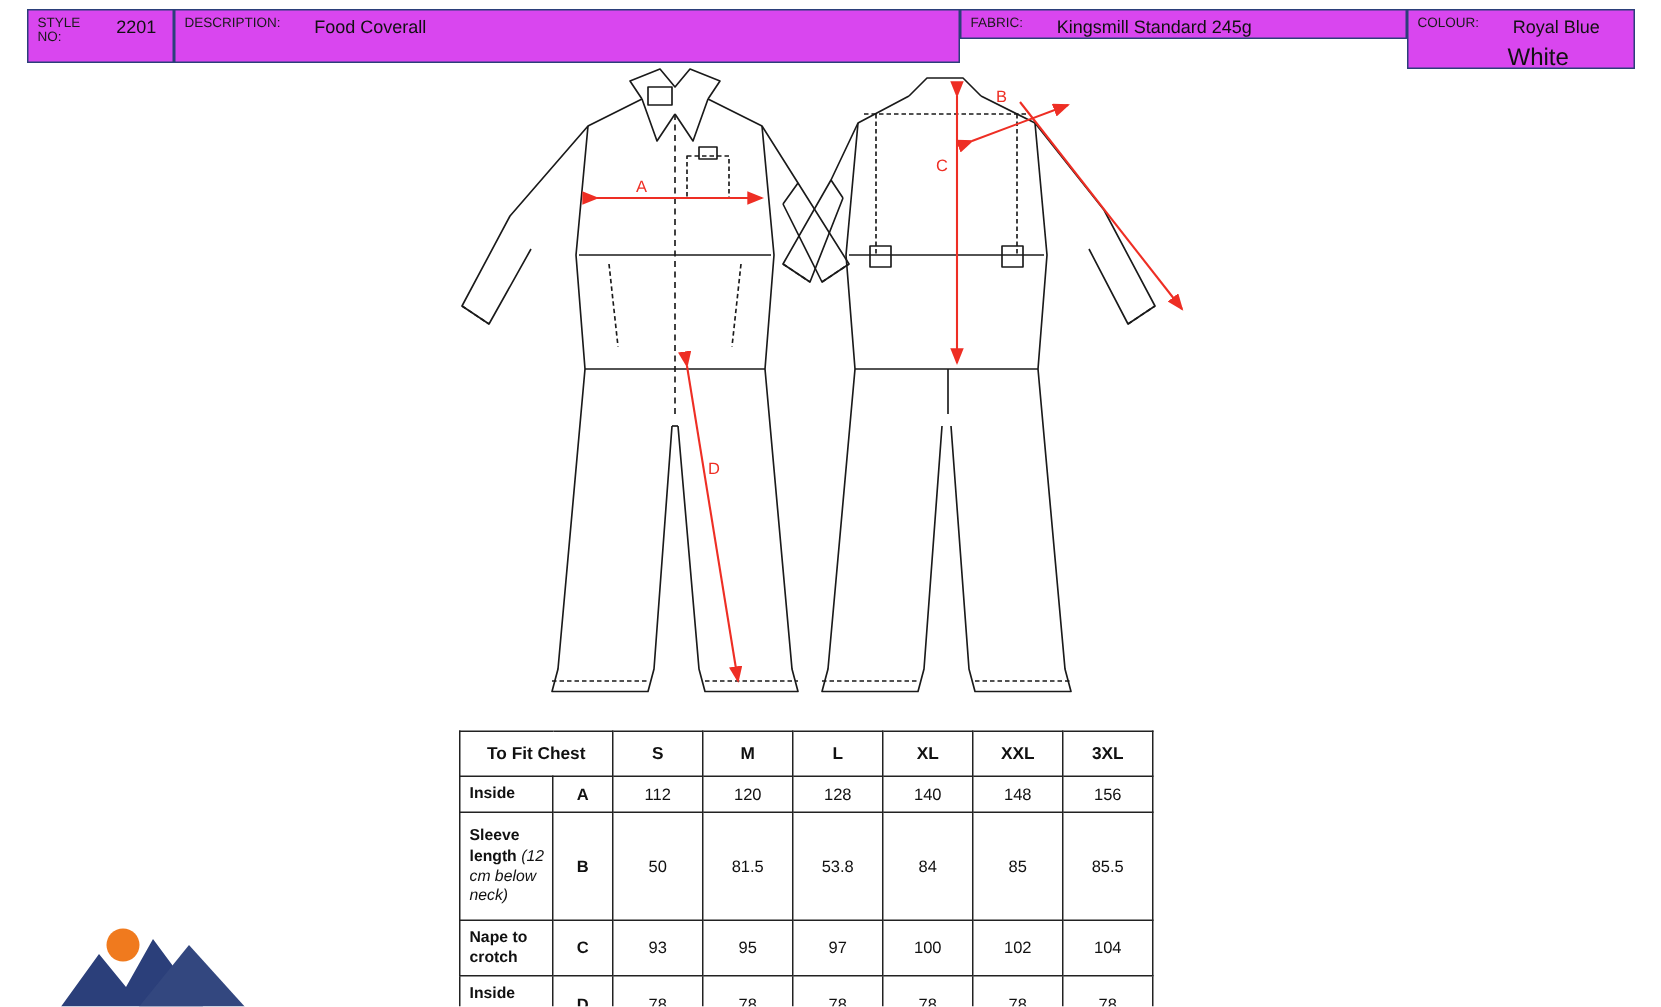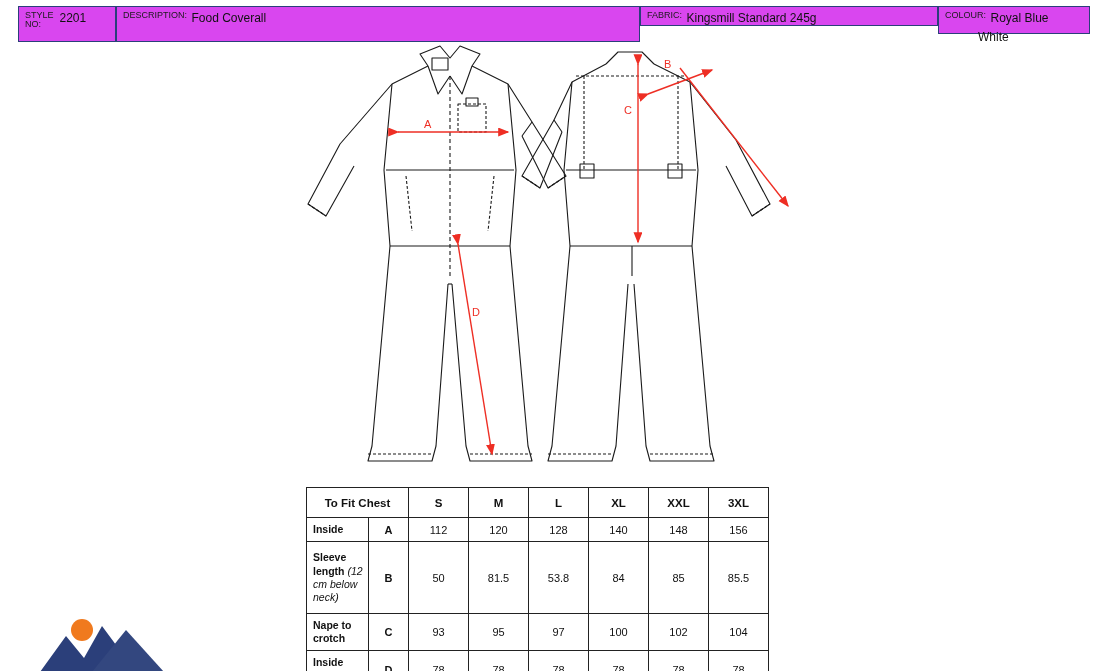--- a/index.html
+++ b/index.html
@@ -29,34 +29,34 @@
     color: #1a1a1a;
     line-height: 1.05;
     display: inline-block;
     vertical-align: top;
   }
   .hdr-value {
     font-size: 12px;
     color: #111111;
     display: inline-block;
     vertical-align: top;
-    margin-left: 0;
+    margin-left: 18px;
   }
   .hdr-value2 {
-    font-size: 12px;
+    font-size: 16px;
     color: #111111;
     display: block;
-    margin-left: 33px;
+    margin-left: 60px;
     margin-top: 1px;
   }
 
   #box-style { left: 18px;  top: 6px;  width: 98px;  height: 36px; }
   #box-desc  { left: 116px; top: 6px;  width: 524px; height: 36px; }
   #box-fab   { left: 640px; top: 6px;  width: 298px; height: 20px; }
-  #box-col   { left: 938px; top: 6px;  width: 152px; height: 28px; }
+  #box-col   { left: 938px; top: 6px;  width: 152px; height: 40px; }
 
   #box-style .hdr-label { width: 30px; }
   #box-desc  .hdr-label { }
   #box-fab   .hdr-label { }
   #box-col   .hdr-label { }
 
   
   #drawing {
     position: absolute;
     left: 280px;

